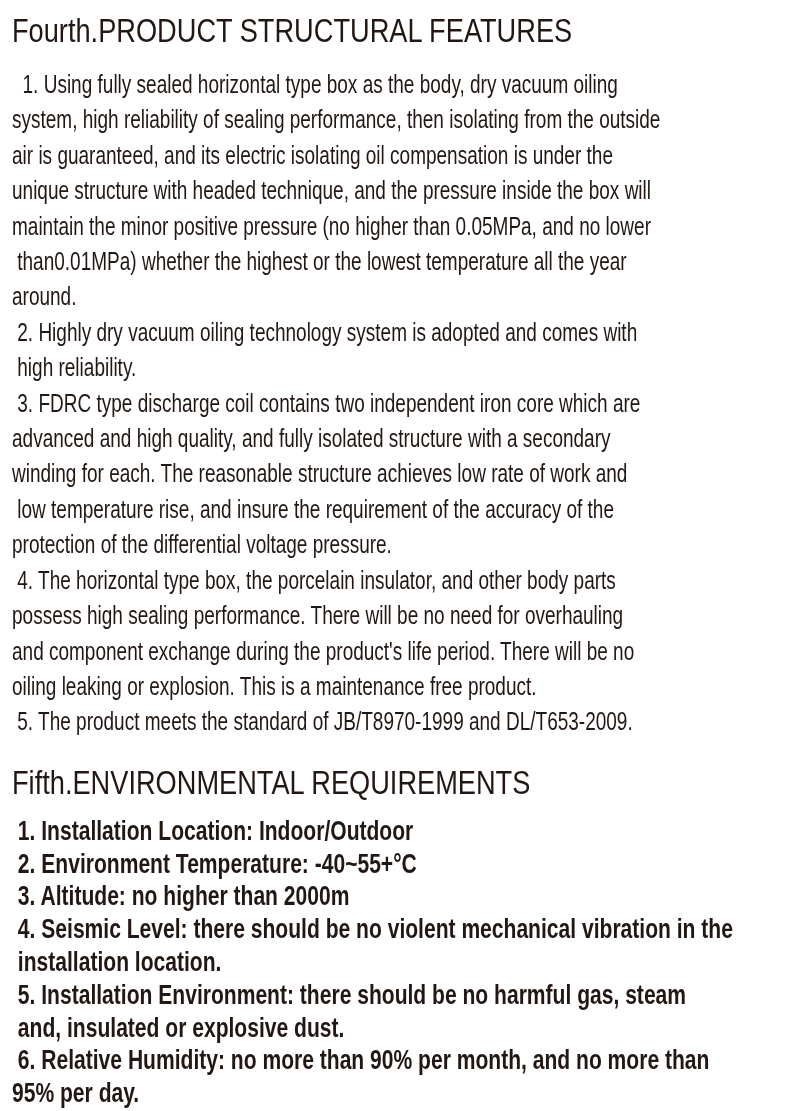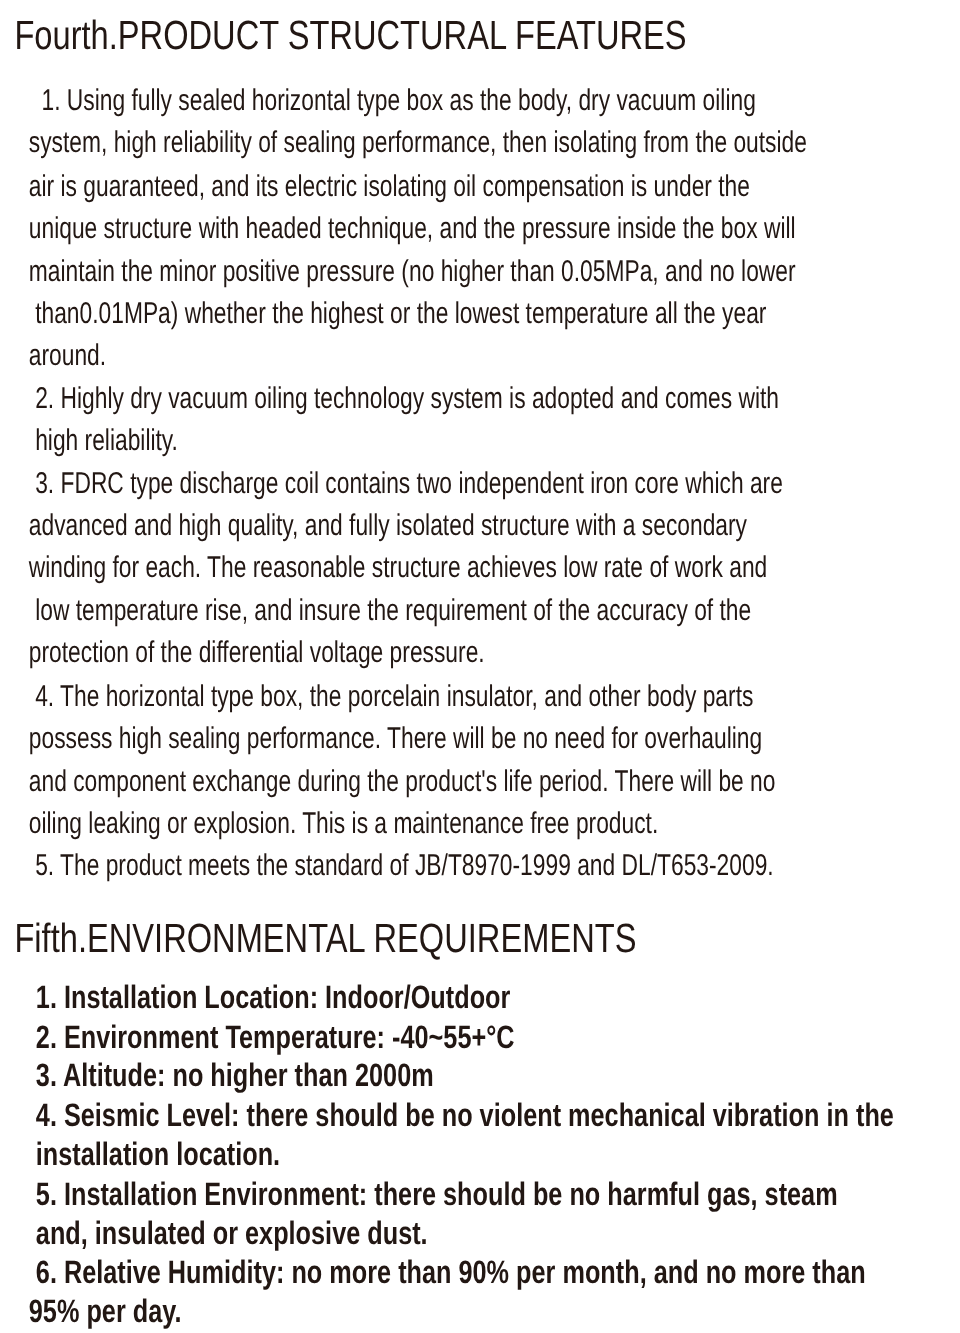--- a/index.html
+++ b/index.html
@@ -29,21 +29,21 @@
     transform-origin: 0 50%;
     margin: 0;
   }
   .heading-fourth {
     margin-top: 4px;
   }
   .heading-fifth {
     margin-top: 22px;
   }
   .body-lines {
-    margin: 12px;
+    margin: 0;
   }
   .body-fourth {
     margin-top: 17px;
   }
   .body-fifth {
     margin-top: 13px;
     padding-left: 0px;
     font-weight: bold;
   }
   .body-fourth .line {

